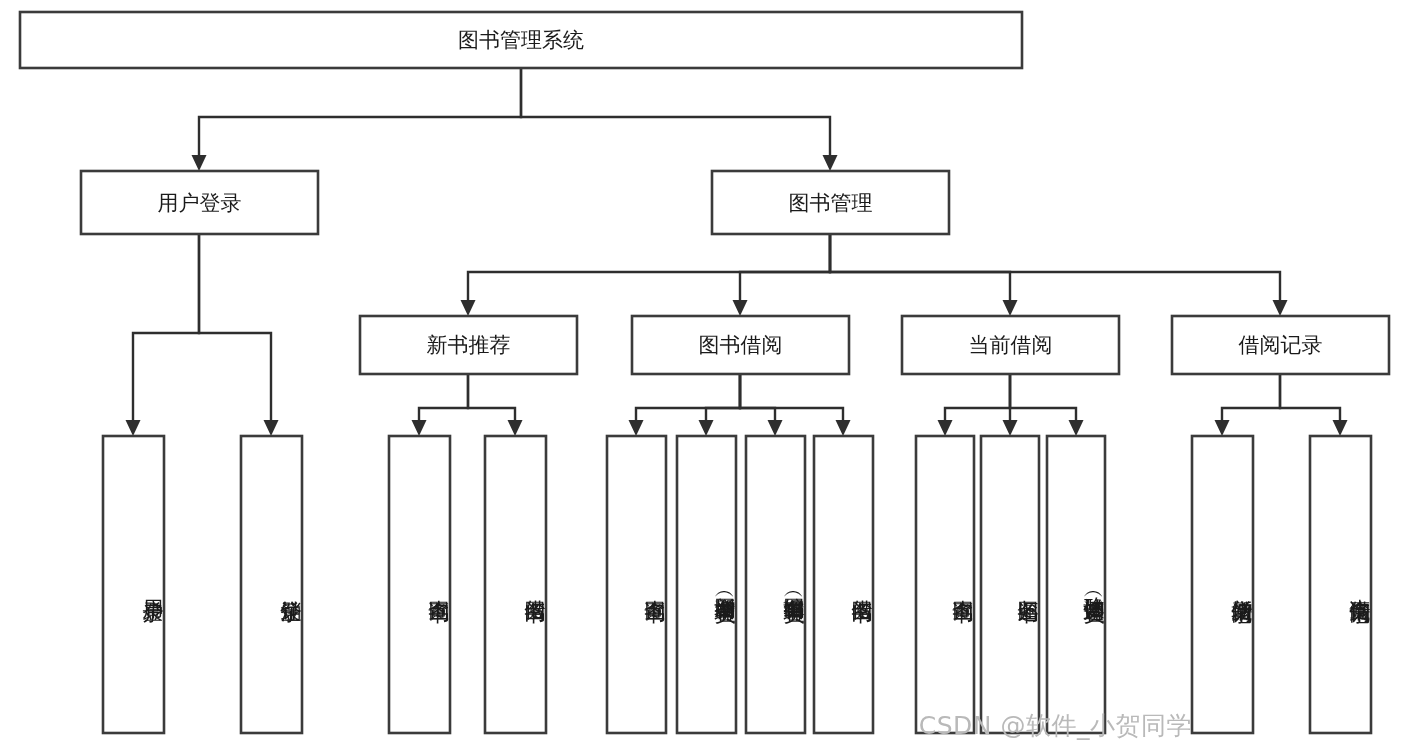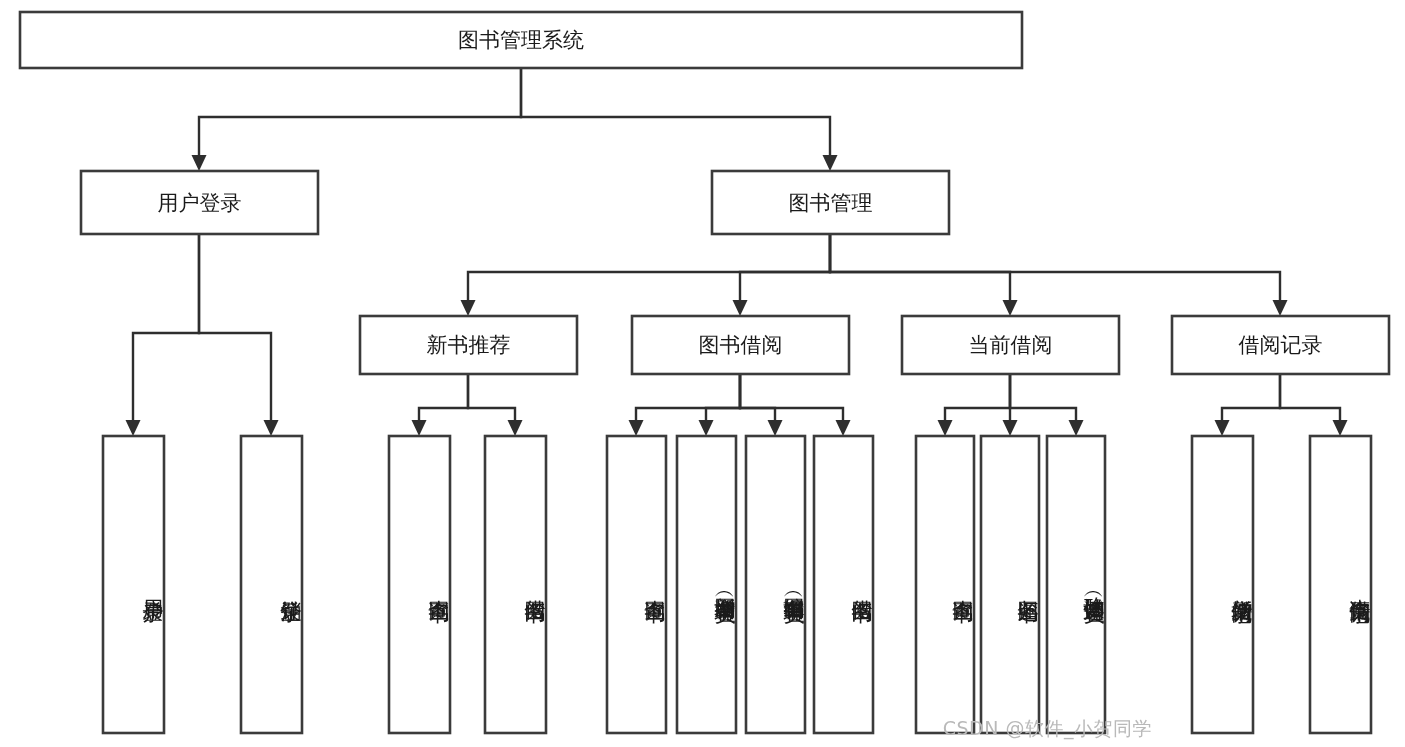--- a/index.html
+++ b/index.html
@@ -12,20 +12,21 @@
     width: 1405px;
     height: 747px;
     font-family: "DejaVu Sans", "Liberation Sans", sans-serif;
     overflow: hidden;
   }
   #diagram-root {
     position: relative;
     width: 1160px;
     height: 747px;
     background: #ffffff;
+    padding-left: 40px;
   }
   svg#tree-svg {
     position: absolute;
     left: 0;
     top: 0;
     width: 1405px;
     height: 747px;
     display: block;
   }
   .node-box {
@@ -63,21 +64,21 @@
     align-items: flex-start;
     justify-content: center;
     white-space: nowrap;
     pointer-events: none;
   }
   .watermark {
     position: absolute;
     right: 8px;
     bottom: 5px;
     font-family: "DejaVu Sans", "Liberation Sans", sans-serif;
-    font-size: 19px;
+    font-size: 25px;
     color: #b9b9b9;
     white-space: nowrap;
     letter-spacing: 0.5px;
   }
 </style>
 </head>
 <body>
 
 <div id="diagram-root">
 

